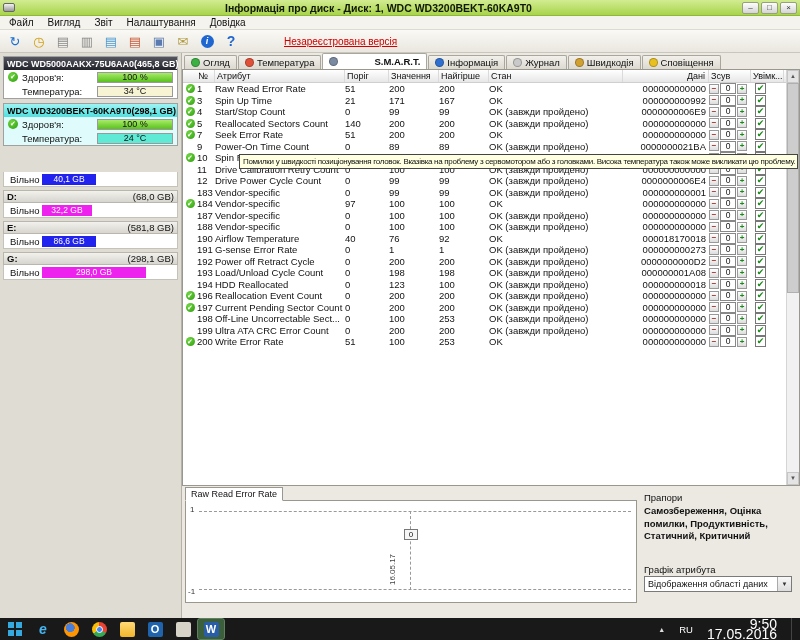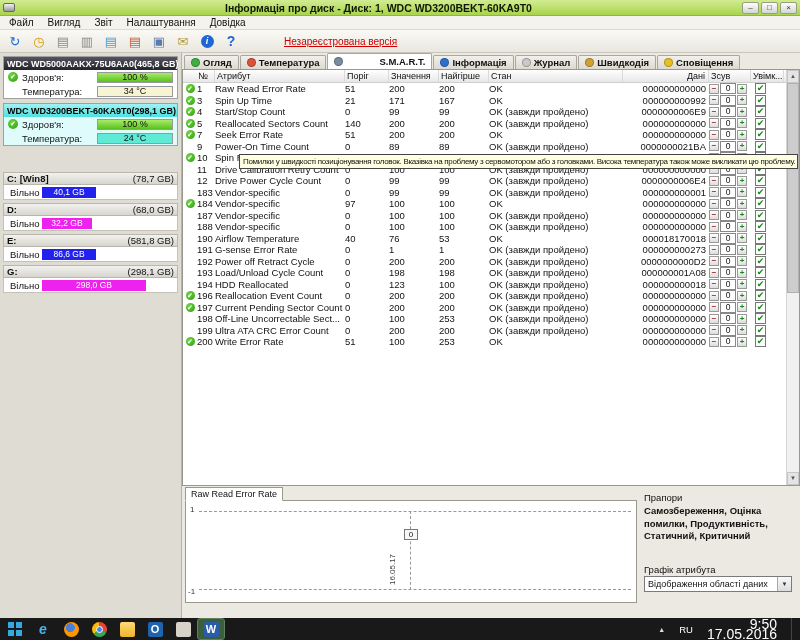--- a/index.html
+++ b/index.html
@@ -66,21 +66,21 @@
   .free-lbl { width:30px; }
   .bar-track { width:104px; height:11px; margin-left:2px; }
   .bar-fill { display:block; height:11px; color:#fff; font-size:8.5px; line-height:11px;
     text-align:center; overflow:hidden; white-space:nowrap; }
   
   .main { position:absolute; left:182px; top:53px; right:0; bottom:22px; }
   .tabbar { position:absolute; top:0; left:0; right:0; height:16px; display:flex;
     align-items:flex-end; padding-left:2px; }
   .tab { height:14px; display:flex; align-items:center; gap:3px; padding:0 6px;
     background:linear-gradient(#F2F0EA,#DCD9D1); border:1px solid #A9A69E; border-bottom:none;
-    border-radius:2px 2px 0 0; margin-right:1px; font-size:9.5px; white-space:nowrap;font-weight:bold; }
+    border-radius:2px 2px 0 0; margin-right:1px; font-size:9.5px; white-space:nowrap; }
   .tab.active { background:#fff; height:16px; position:relative; z-index:2; font-weight:bold;gap:36px; }
   .tab-ico { width:9px; height:9px; border-radius:50%; border:1px solid rgba(0,0,0,.25); }
   .table-wrap { position:absolute; top:16px; left:0; right:0; height:417px;
     background:#fff; border:1px solid #9A978F; }
   .shead { display:grid; grid-template-columns:32px 130px 44px 50px 50px 134px 86px 42px 33px;
     height:13px; background:linear-gradient(#FFFFFF,#E7E7E7); border-bottom:1px solid #CFCFCF; }
   .hcell { border-right:1px solid #DADADA; padding-left:2px; font-size:9px; line-height:12px;
     white-space:nowrap; overflow:hidden; }
   .hcell.first { padding-left:15px; }
   .hcell.right { text-align:right; padding-right:3px; }
@@ -271,24 +271,20 @@
         </div>
         <div class="disk-row" data-name="disk-temperature-row">
           <span class="lbl" data-name="temperature-label">Температура:</span>
           <span class="val" data-name="temperature-value" style="background: #5eead4;">24 °C</span>
         </div>
       </div>
 
     <div class="volumes" data-name="volume-list">
 
         <div class="vol-block" data-name="volume-panel">
-          <div class="vol-header" data-name="volume-header">
-            <span class="vol-label" data-name="volume-label">C: [Win8]</span>
-            <span class="vol-size" data-name="volume-size">(78,7 GB)</span>
-          </div>
           <div class="vol-free" data-name="volume-free-row">
             <span class="free-lbl" data-name="free-label">Вільно</span>
             <span class="bar-track" data-name="free-space-bar">
               <span class="bar-fill" data-name="free-space-fill" style="width: 52%; background: rgb(34, 34, 238);">40,1 GB</span>
             </span>
           </div>
         </div>
 
         <div class="vol-block" data-name="volume-panel">
           <div class="vol-header" data-name="volume-header">
@@ -661,21 +657,21 @@
           </div>
 
           <div class="srow" data-name="smart-row">
             <span class="c-ico" data-name="row-icon-cell">
               <span class="flag-dot" data-name="attribute-ok-icon">✔</span>
             </span>
             <span class="c-num" data-name="attribute-number">190</span>
             <span class="c-attr" data-name="attribute-name">Airflow Temperature</span>
             <span class="c-th" data-name="attribute-threshold">40</span>
             <span class="c-val" data-name="attribute-value">76</span>
-            <span class="c-worst" data-name="attribute-worst">53</span>
+            <span class="c-worst" data-name="attribute-worst">92</span>
             <span class="c-status" data-name="attribute-status">OK</span>
             <span class="c-data" data-name="attribute-data">000018170018</span>
             <span class="c-ofs" data-name="offset-controls">
               <span class="ofs-btn minus" data-name="offset-decrease-button">−</span>
               <span class="ofs-val" data-name="offset-value">0</span>
               <span class="ofs-btn plus" data-name="offset-increase-button">+</span>
             </span>
             <span class="c-en" data-name="enabled-cell">
               <span class="chk" data-name="attribute-enabled-checkbox">✔</span>
             </span>

